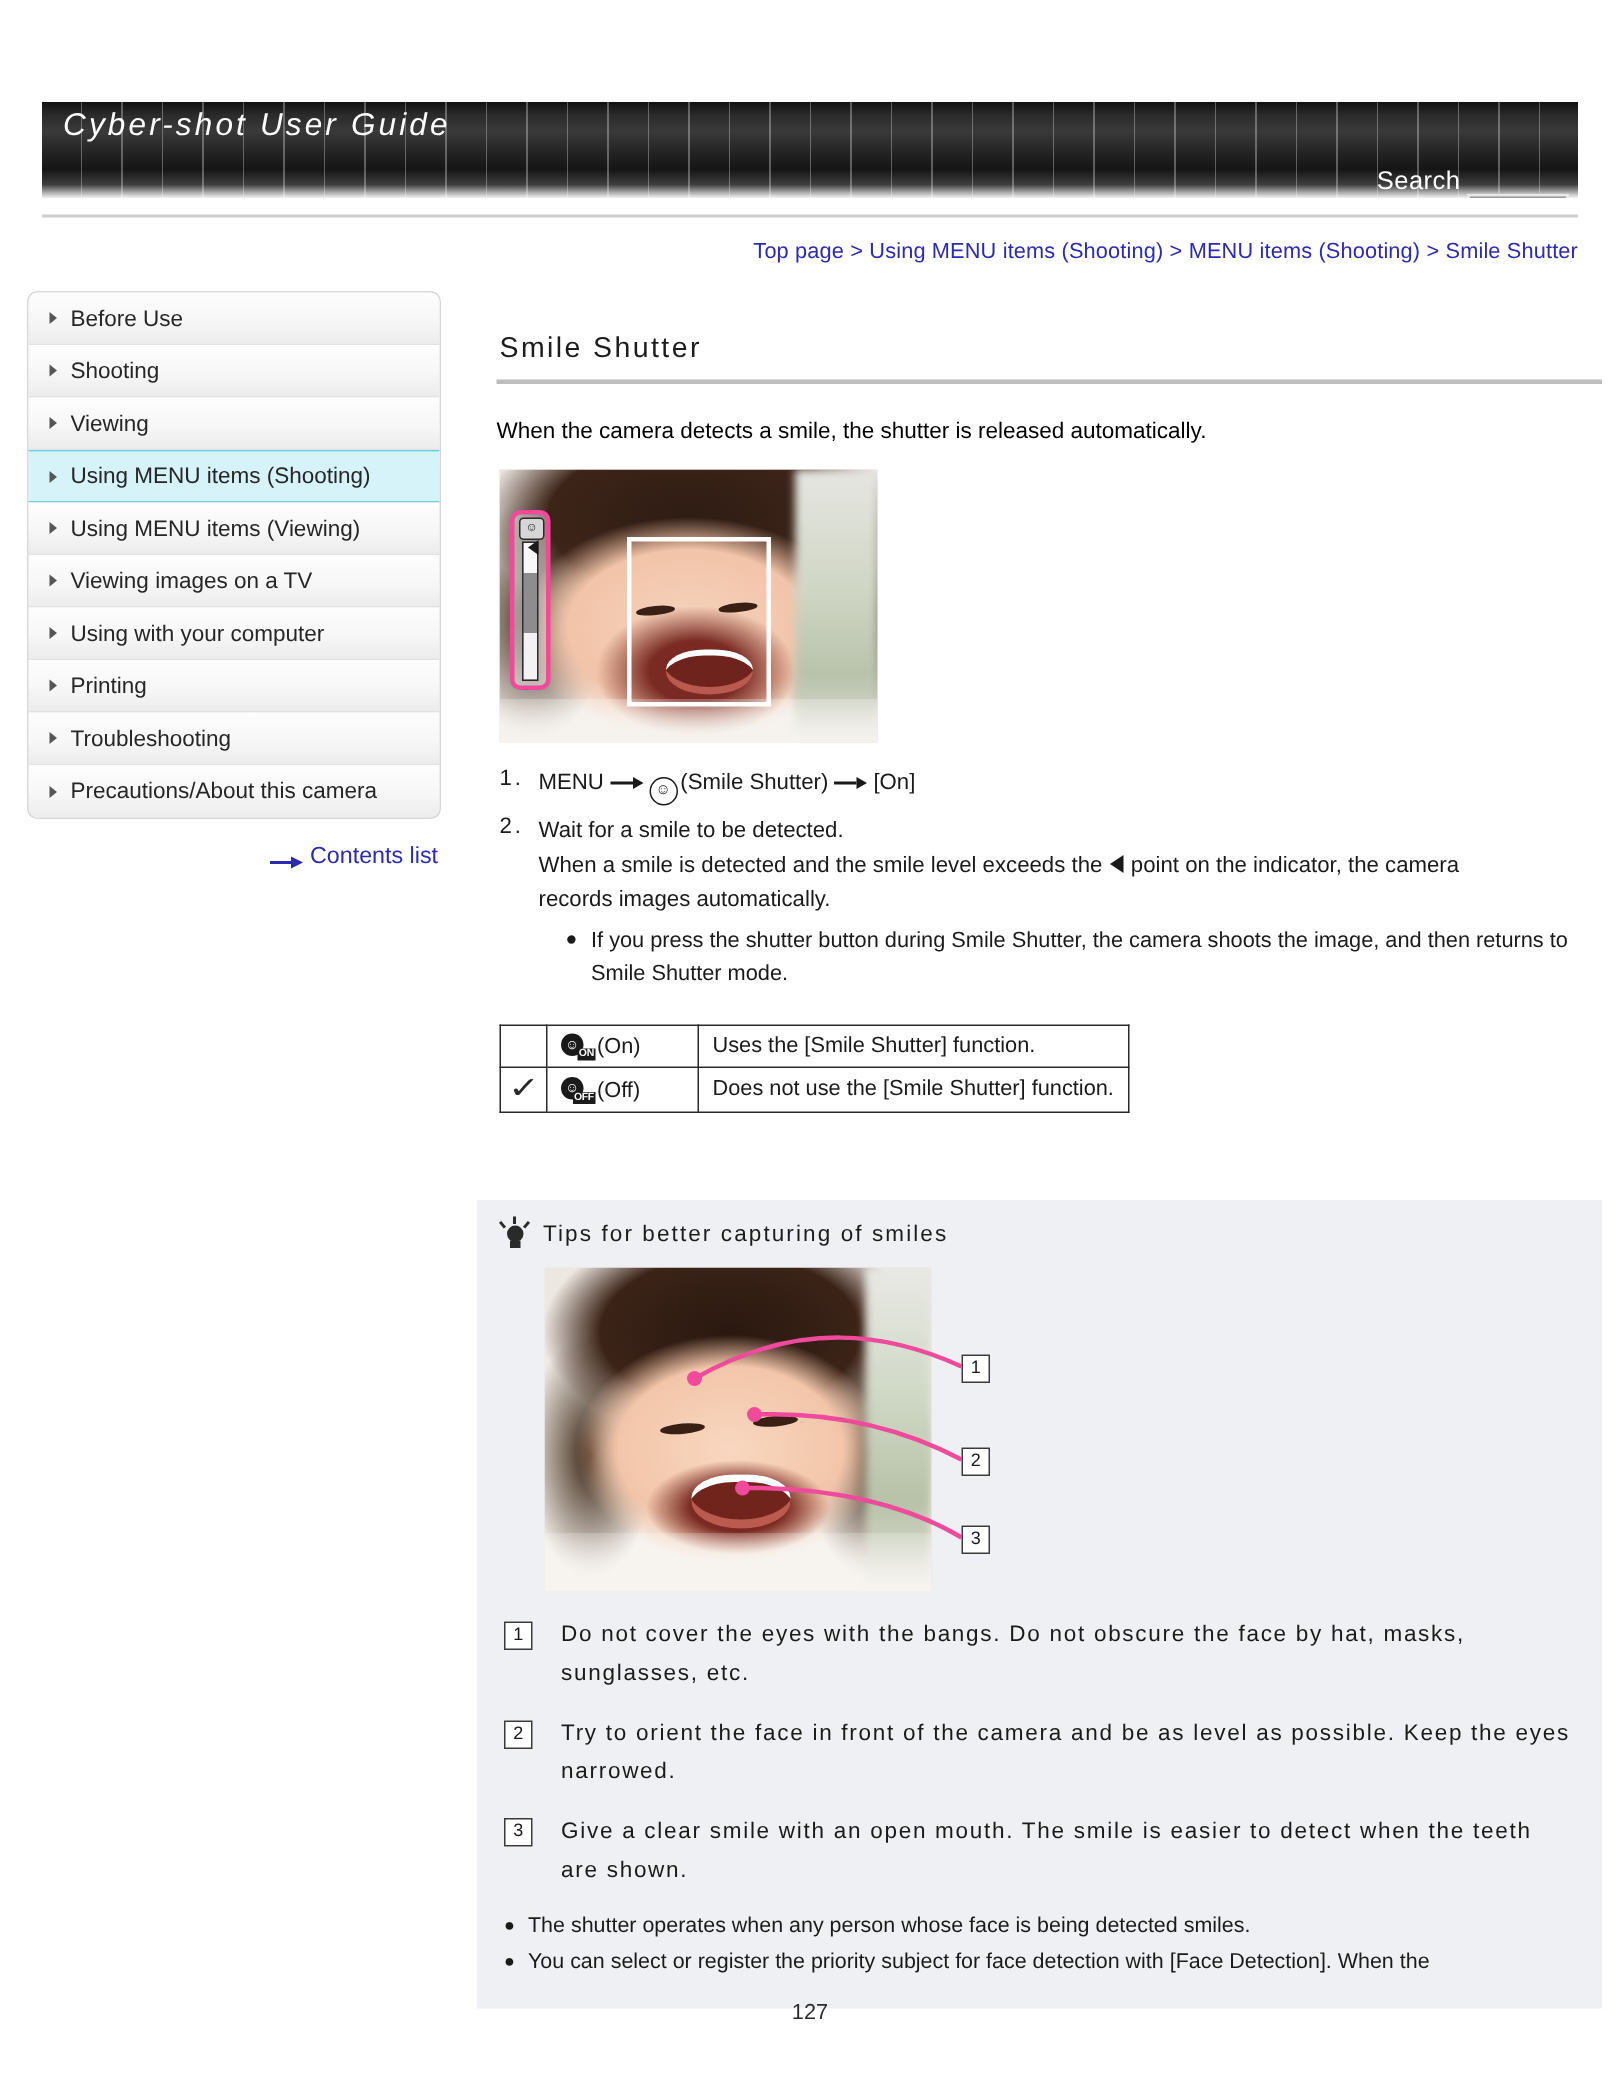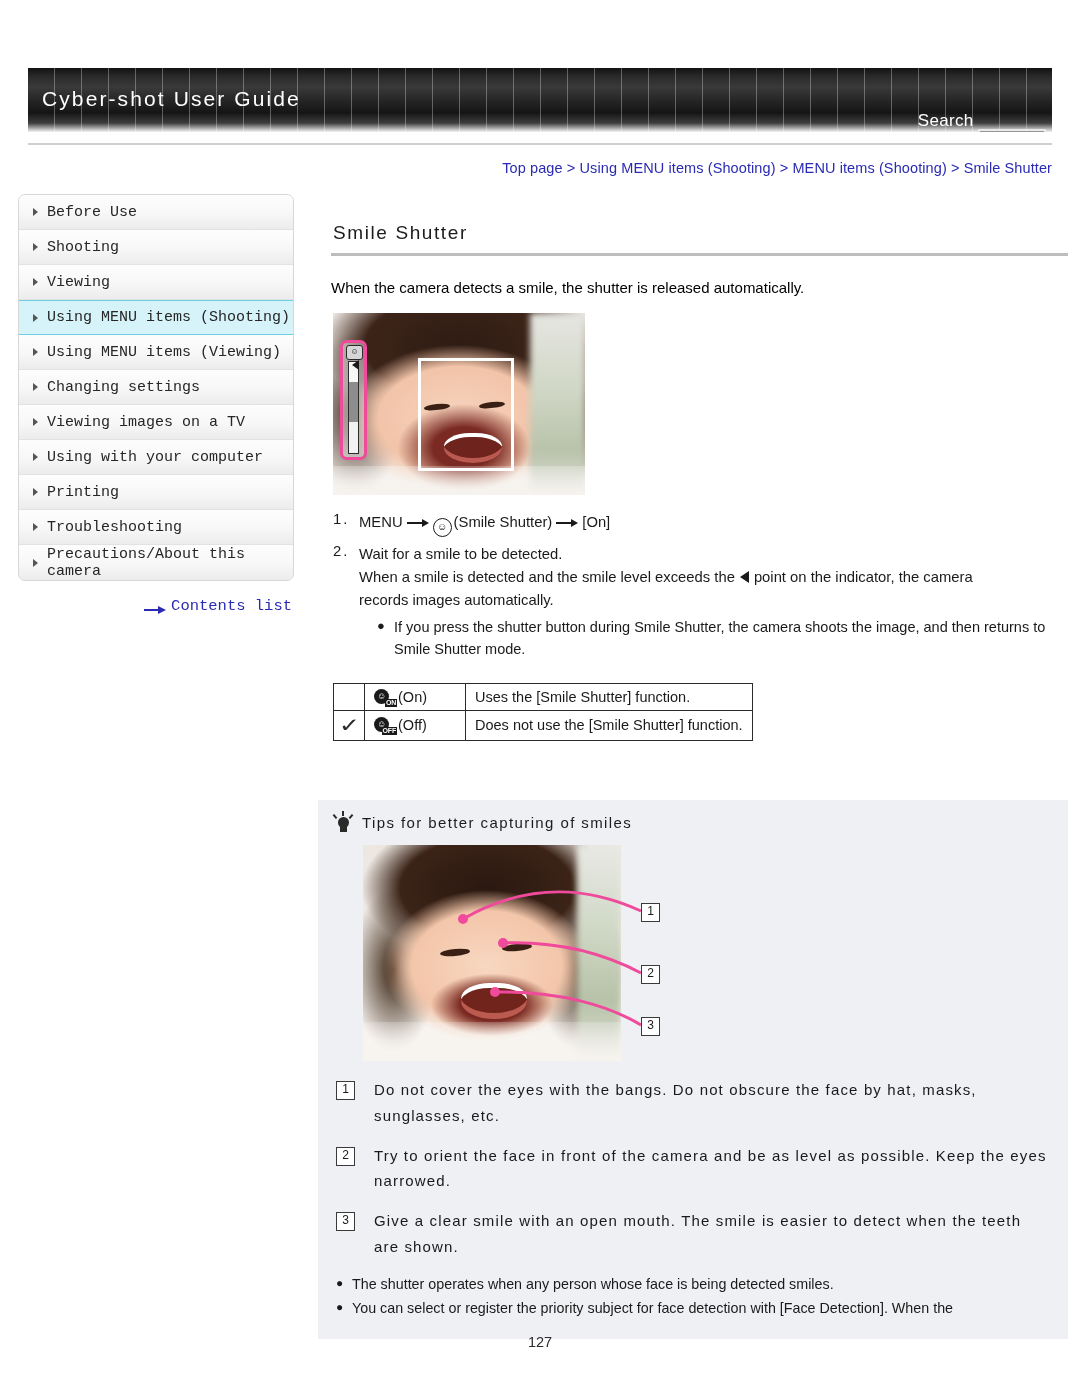--- a/index.html
+++ b/index.html
@@ -31,25 +31,26 @@
         rgba(255,255,255,0.30) 27px),
       linear-gradient(to bottom,
         #121212 0%, #2b2b2b 14%, #3a3a3a 30%,
         #242424 52%, #151515 70%, #3e3e3e 86%,
         #cfcfcf 97%, #f2f2f2 100%);
     overflow: hidden;
   }
   #header-title {
     position: absolute;
     left: 14px;
-    top: 19px;
+    top: 4px;
     color: #ffffff;
     font-size: 21px;
     letter-spacing: 2.1px;
     white-space: nowrap;
+    font-style: italic;
   }
   #header-actions {
     position: absolute;
     right: 6px;
     top: 14px;
     display: flex;
     align-items: center;
   }
   .hdr-link {
     color: #ffffff;
@@ -91,21 +92,20 @@
     white-space: nowrap;
     letter-spacing: 0.1px;
   }
 
   
   #sidebar {
     position: absolute;
     left: 18px;
     top: 194px;
     width: 276px;
-    font-family: Liberation Mono, monospace;
   }
   #sidebar-list {
     border: 1px solid #d7d7d7;
     border-radius: 7px;
     overflow: hidden;
     background: linear-gradient(to bottom, #fbfbfb, #f1f1f1);
   }
   .nav-item {
     position: relative;
     height: 35px;
@@ -594,24 +594,20 @@
       <span class="nav-arrow"></span>
       <span>Viewing</span>
     </div>
     <div class="nav-item active">
       <span class="nav-arrow"></span>
       <span>Using MENU items (Shooting)</span>
     </div>
     <div class="nav-item">
       <span class="nav-arrow"></span>
       <span>Using MENU items (Viewing)</span>
-    </div>
-    <div class="nav-item">
-      <span class="nav-arrow"></span>
-      <span>Changing settings</span>
     </div>
     <div class="nav-item">
       <span class="nav-arrow"></span>
       <span>Viewing images on a TV</span>
     </div>
     <div class="nav-item">
       <span class="nav-arrow"></span>
       <span>Using with your computer</span>
     </div>
     <div class="nav-item">

